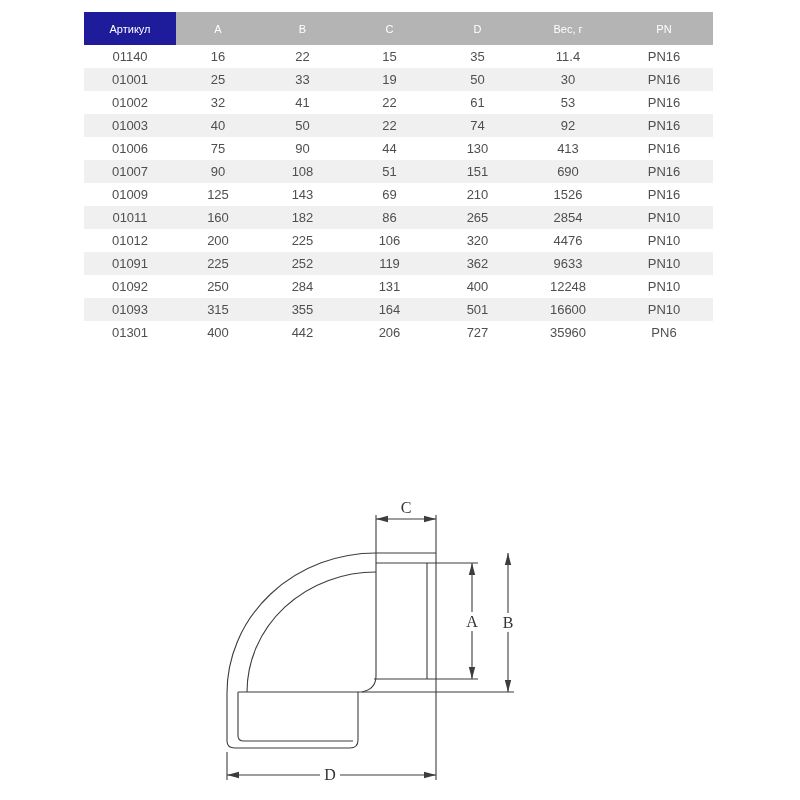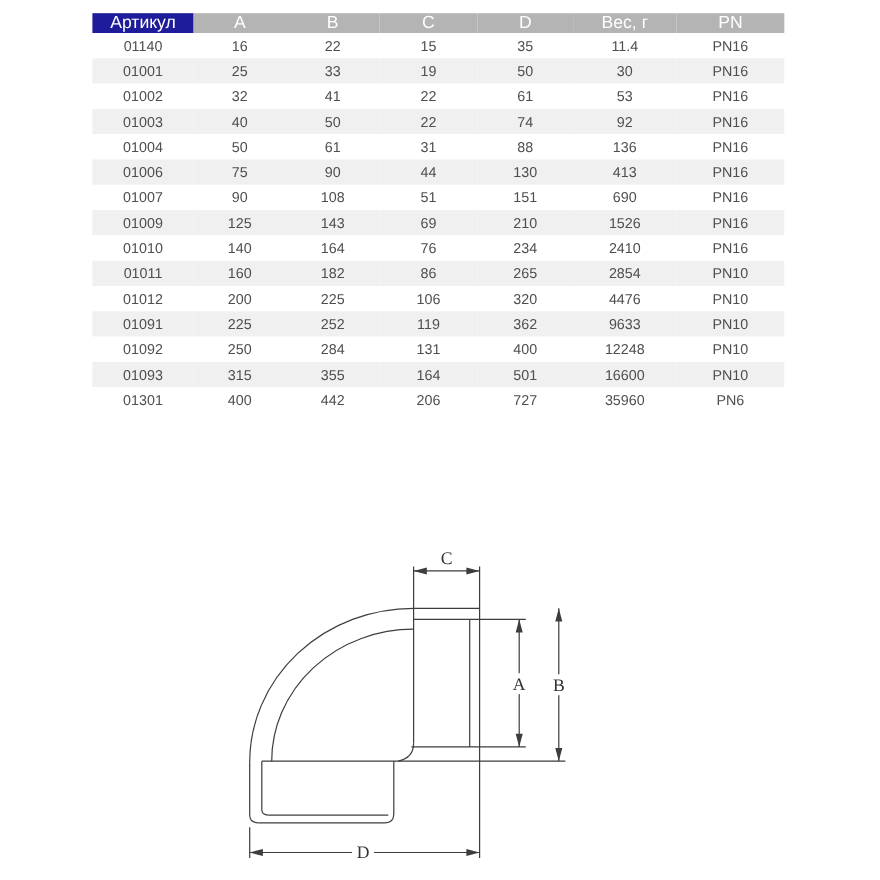--- a/index.html
+++ b/index.html
@@ -11,25 +11,25 @@
     overflow:hidden;
   }
   .spec-table {
     position:absolute;
     left:84px; top:12px;
     width:629px;
     border-collapse:collapse;
     table-layout:fixed;
   }
   .spec-table th {
-    height:16px;
+    height:33px;
     background:#b4b4b4;
     color:#ffffff;
     font-weight:400;
-    font-size:16px;
+    font-size:11px;
     text-align:center;
     vertical-align:middle;
     padding:0;
   }
   .spec-table th.first-col {
     background:#1e1c9a;
   }
   .spec-table td {
     height:23px;
     text-align:center;
@@ -119,29 +119,20 @@
       <tr>
         <td>01003</td>
         <td>40</td>
         <td>50</td>
         <td>22</td>
         <td>74</td>
         <td>92</td>
         <td>PN16</td>
       </tr>
       <tr>
-        <td>01004</td>
-        <td>50</td>
-        <td>61</td>
-        <td>31</td>
-        <td>88</td>
-        <td>136</td>
-        <td>PN16</td>
-      </tr>
-      <tr>
         <td>01006</td>
         <td>75</td>
         <td>90</td>
         <td>44</td>
         <td>130</td>
         <td>413</td>
         <td>PN16</td>
       </tr>
       <tr>
         <td>01007</td>
@@ -152,29 +143,20 @@
         <td>690</td>
         <td>PN16</td>
       </tr>
       <tr>
         <td>01009</td>
         <td>125</td>
         <td>143</td>
         <td>69</td>
         <td>210</td>
         <td>1526</td>
-        <td>PN16</td>
-      </tr>
-      <tr>
-        <td>01010</td>
-        <td>140</td>
-        <td>164</td>
-        <td>76</td>
-        <td>234</td>
-        <td>2410</td>
         <td>PN16</td>
       </tr>
       <tr>
         <td>01011</td>
         <td>160</td>
         <td>182</td>
         <td>86</td>
         <td>265</td>
         <td>2854</td>
         <td>PN10</td>

